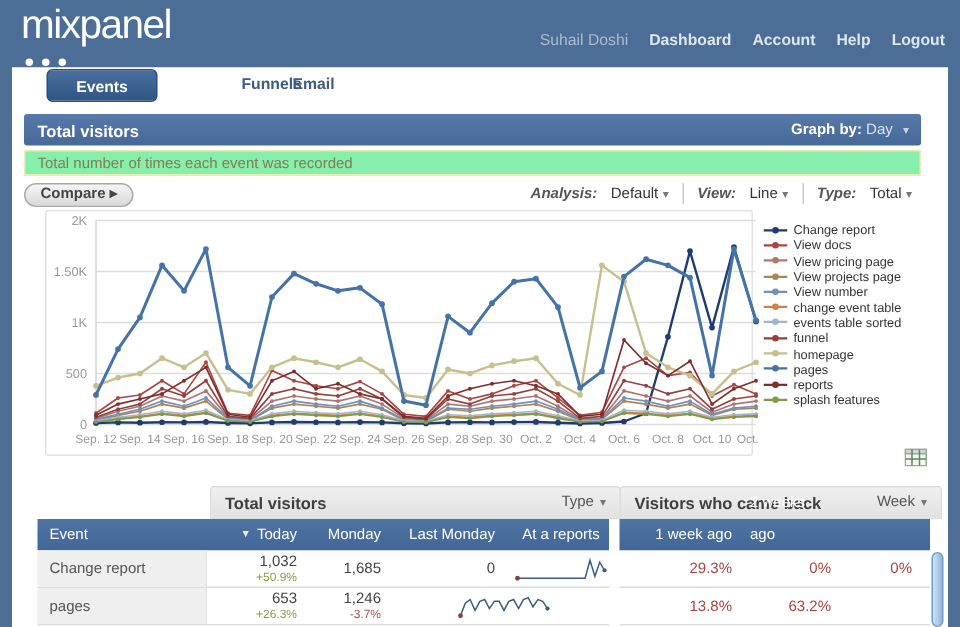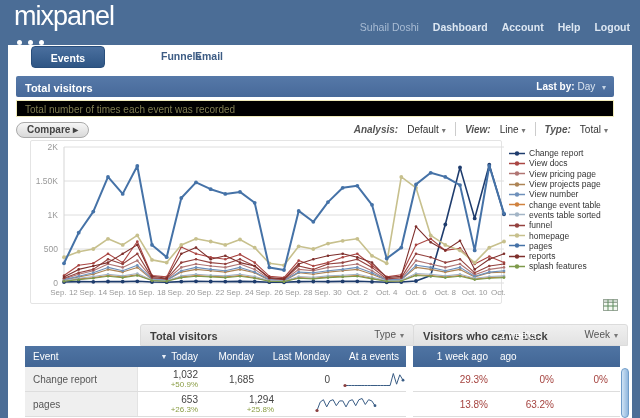--- a/index.html
+++ b/index.html
@@ -29,21 +29,21 @@
   
   .bluebar { position:absolute; left:8px; top:31px; width:598px; height:21px; line-height:21px;
     background:linear-gradient(#5679a8,#47699a); border-radius:2px; }
   .bluebar .title { font-size:11px; font-weight:bold; color:#fff; padding-left:9px; }
   .graphby { position:absolute; right:8px; top:0; font-size:10px; color:#dbe5f0; cursor:pointer; }
   .graphby b { color:#fff; }
   .graphby .arr { font-size:8px; color:#c3d2e4; margin-left:4px; }
 
   
   .yellowbar { position:absolute; left:8px; top:55px; width:598px; height:17px; line-height:17px;
-    background:#000000; border:1px solid #efeab9; font-size:10px; color:#807d52; padding-left:8px; }
+    background:#86efac; border:1px solid #efeab9; font-size:10px; color:#807d52; padding-left:8px; }
 
   
   .controls { position:absolute; left:8px; top:76px; width:598px; height:20px; }
   .compare-btn { position:absolute; left:0; top:1px; height:16px; line-height:14px; padding:0 10px;
     font-size:10px; font-weight:bold; color:#444; background:linear-gradient(#f6f6f6,#d9d9d9);
     border:1px solid #aaa; border-radius:9px; cursor:pointer; font-family:"Liberation Sans",sans-serif; }
   .ctrl-right { position:absolute; right:6px; top:1px; display:flex; align-items:center; gap:9px; font-size:10px; color:#333; }
   .ctrl-right .lbl { font-weight:bold; color:#555;font-style:italic; }
   .ctrl-right .dd { cursor:pointer; }
   .ctrl-right .arr { font-size:8px; color:#777; margin-left:3px; }
@@ -112,21 +112,21 @@
 
   <div class="tabstrip">
     <div class="tab active">Events</div>
     <div class="tab funnels">Funnels</div>
     <div class="tab email">Email</div>
   </div>
 
   <div class="bluebar">
     <span class="title">Total visitors</span>
     <span class="graphby">
-      <b>Last by:</b>
+      <b>Graph by:</b>
       <span>Day</span>
       <span class="arr">▾</span>
     </span>
   </div>
 
   <div class="yellowbar">Total number of times each event was recorded</div>
 
   <div class="controls">
     <button class="compare-btn">Compare ▸</button>
     <div class="ctrl-right">
@@ -668,21 +668,21 @@
           <span class="sorticon">▼</span>
           <span>Today</span>
         </div>
       <div class="cell c-monday num-col">
           <span>Monday</span>
         </div>
       <div class="cell c-lastmon num-col">
           <span>Last Monday</span>
         </div>
       <div class="cell c-glance">
-          <span>At a events</span>
+          <span>At a reports</span>
         </div>
     </div>
     <div class="trow">
       <div class="cell c-event">
           <span>Change report</span>
         </div>
       <div class="cell c-today num-col">
           <span class="num">1,032</span>
           <span class="delta up">+50.9%</span>
         </div>
@@ -701,23 +701,23 @@
         </div>
     </div>
     <div class="trow">
       <div class="cell c-event">
           <span>pages</span>
         </div>
       <div class="cell c-today num-col">
           <span class="num">653</span>
           <span class="delta up">+26.3%</span>
         </div>
-      <div class="cell c-lastmon num-col">
-          <span class="num">1,294</span>
-          <span class="delta up">+25.8%</span>
+      <div class="cell c-monday num-col">
+          <span class="num">1,246</span>
+          <span class="delta down">-3.7%</span>
         </div>
       <div class="cell c-glance">
           <svg class="spark" width="64" height="17">
             <polyline points="3.0,14.5 6.2,6.1 9.4,3.7 12.7,10.9 15.9,4.9 19.1,3.7 22.3,9.7 25.6,4.9 28.8,4.9 32.0,10.9 35.2,4.9 38.4,3.7 41.7,9.7 44.9,3.7 48.1,2.5 51.3,8.5 54.6,3.7 57.8,4.9 61.0,9.7" fill="none" stroke="#3a5d85" stroke-width="1"></polyline>
             <circle cx="3" cy="14.5" r="1.6" fill="#8a4040"></circle>
             <circle cx="61" cy="9.7" r="1.4" fill="#3a5d85"></circle>
           </svg>
         </div>
     </div>
   </div>

